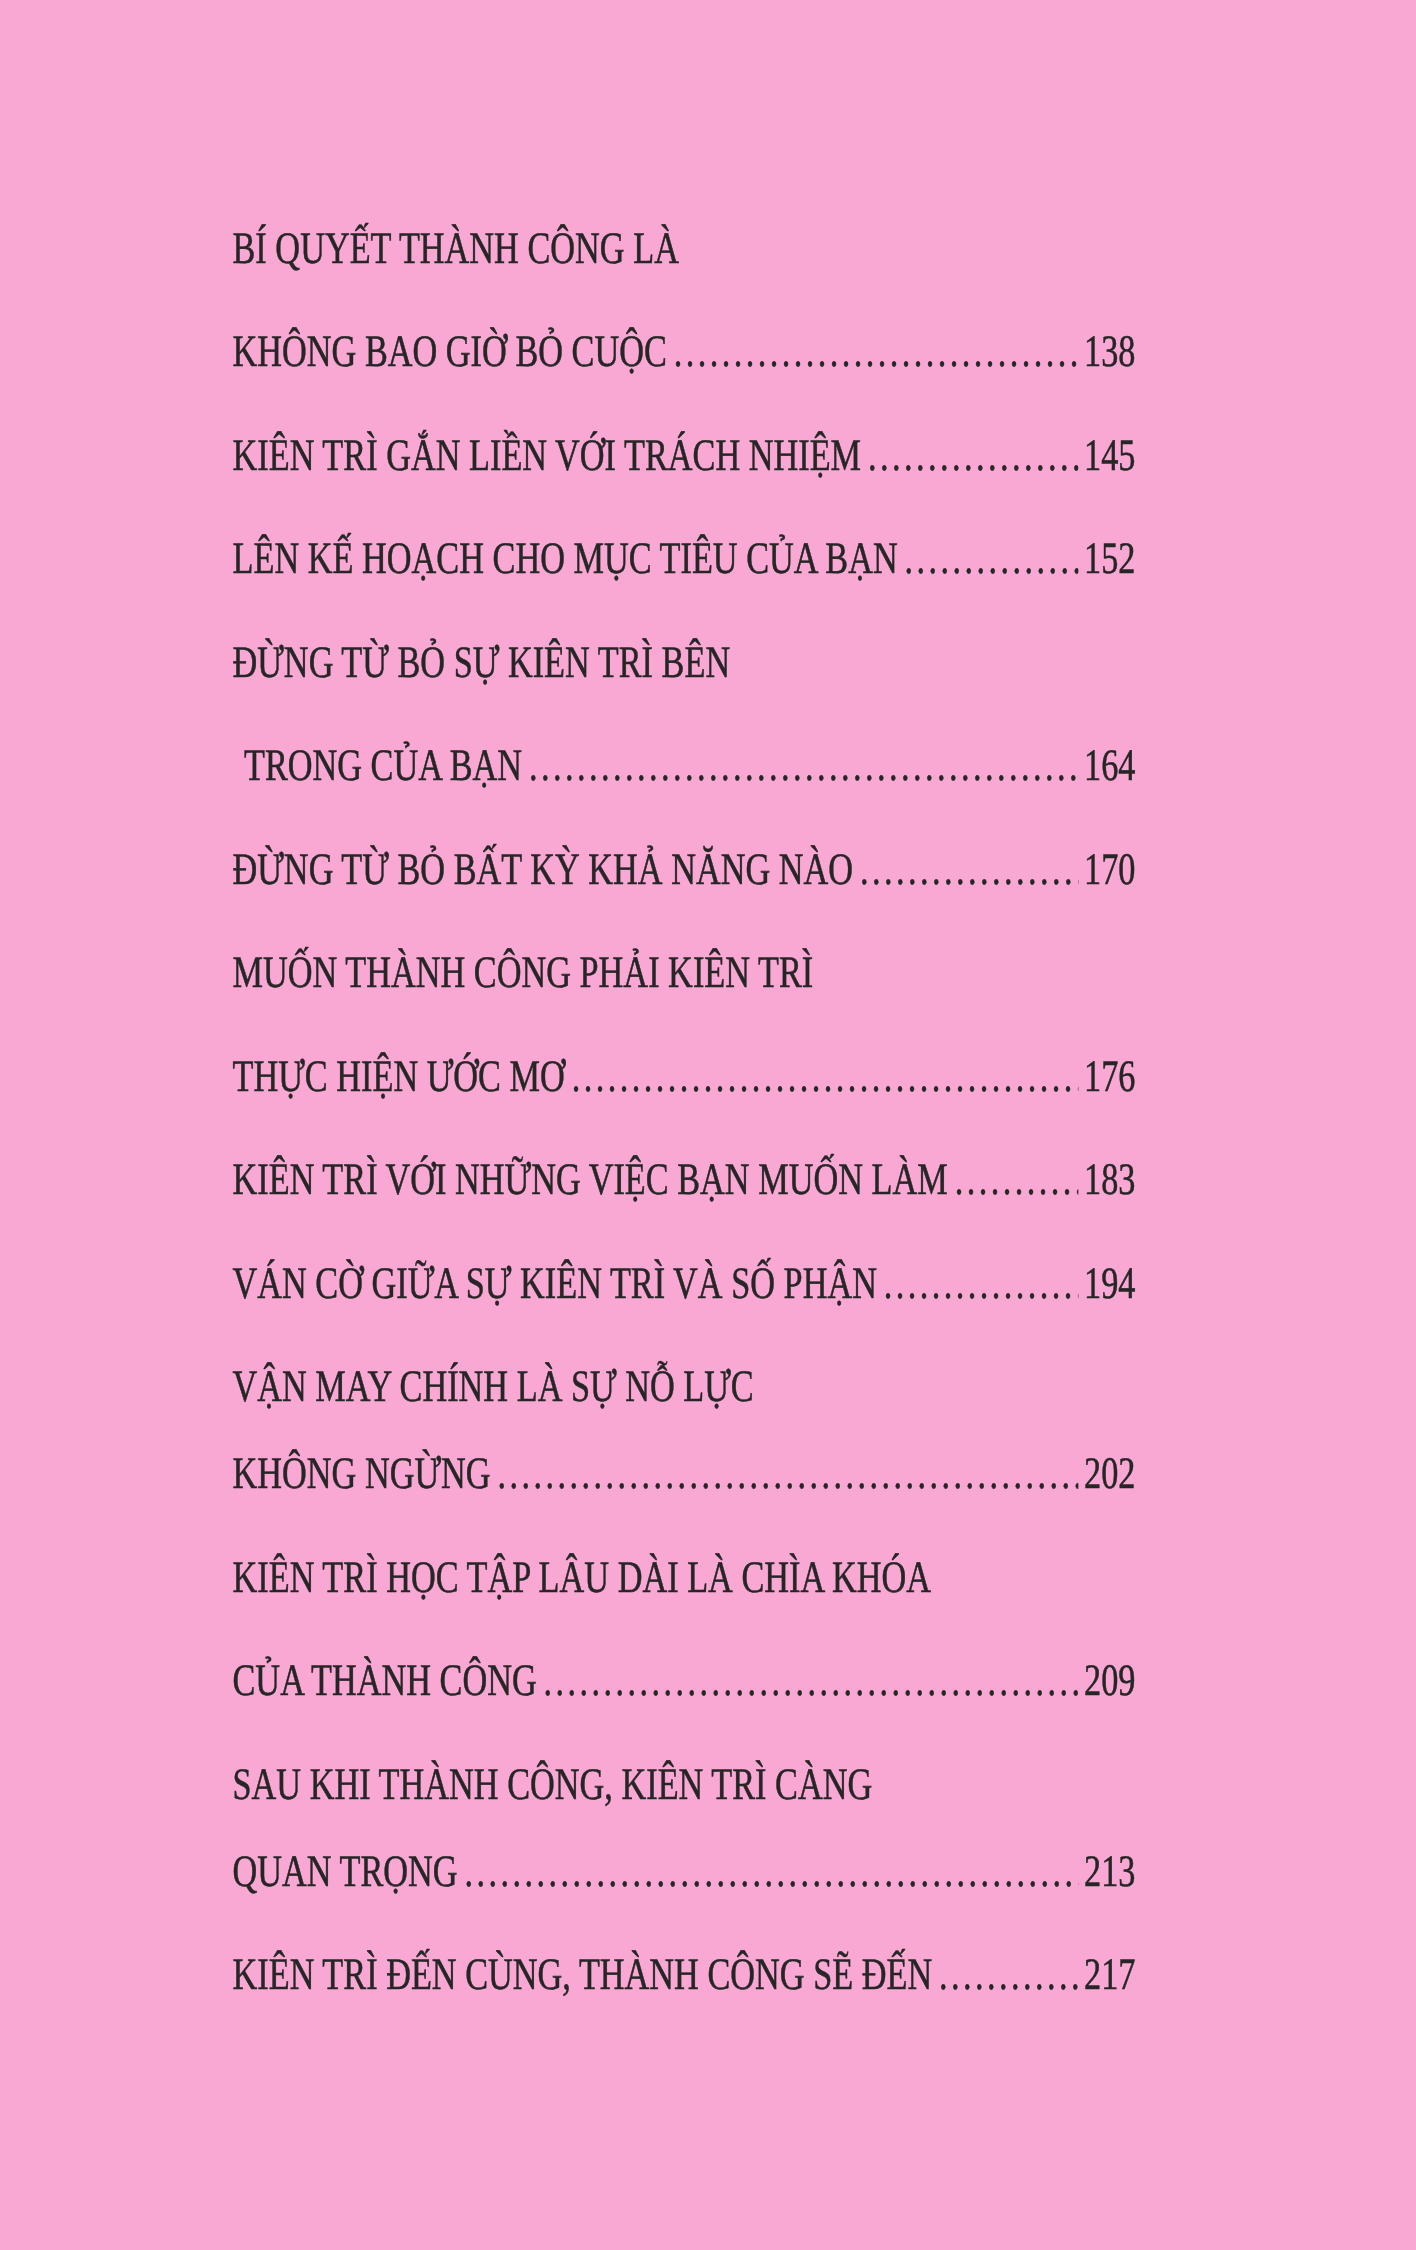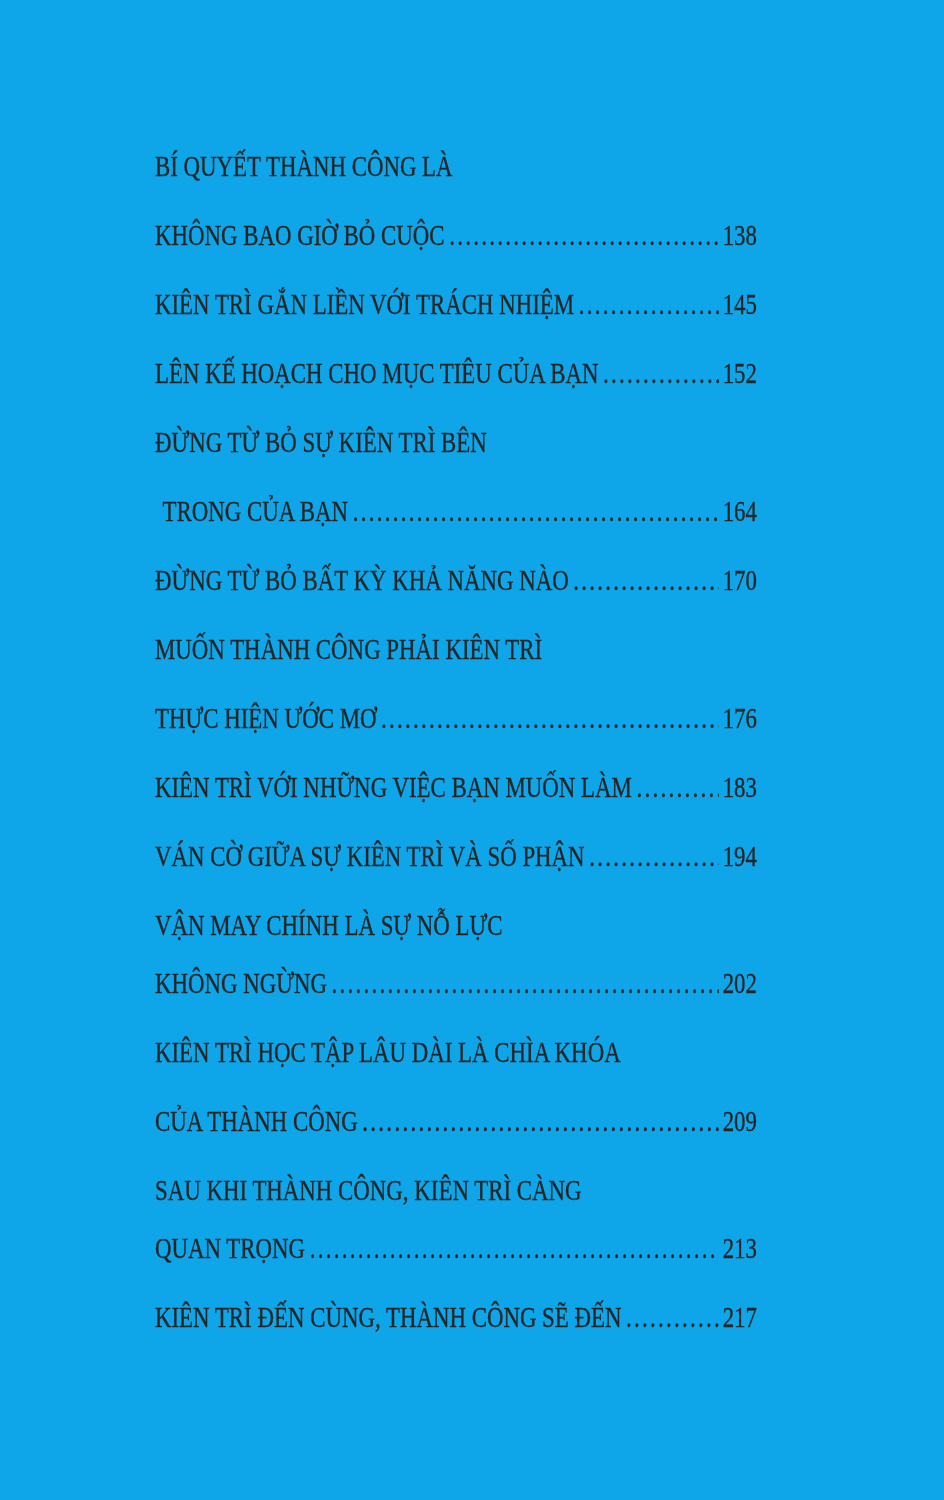--- a/index.html
+++ b/index.html
@@ -11,21 +11,21 @@
     height: 1500px;
     position: relative;
     background: #fdfdfd;
     font-family: "Liberation Serif", serif;
     color: #262626;
     overflow: hidden;
   }
   .page {
     position: absolute;
     inset: 0;
-    background: #0ea5e9;
+    background: #f9a8d4;
   }
   .toc {
     position: absolute;
     left: 155px;
     top: 146px;
   }
   .row {
     display: flex;
     align-items: baseline;
     width: 790px;

